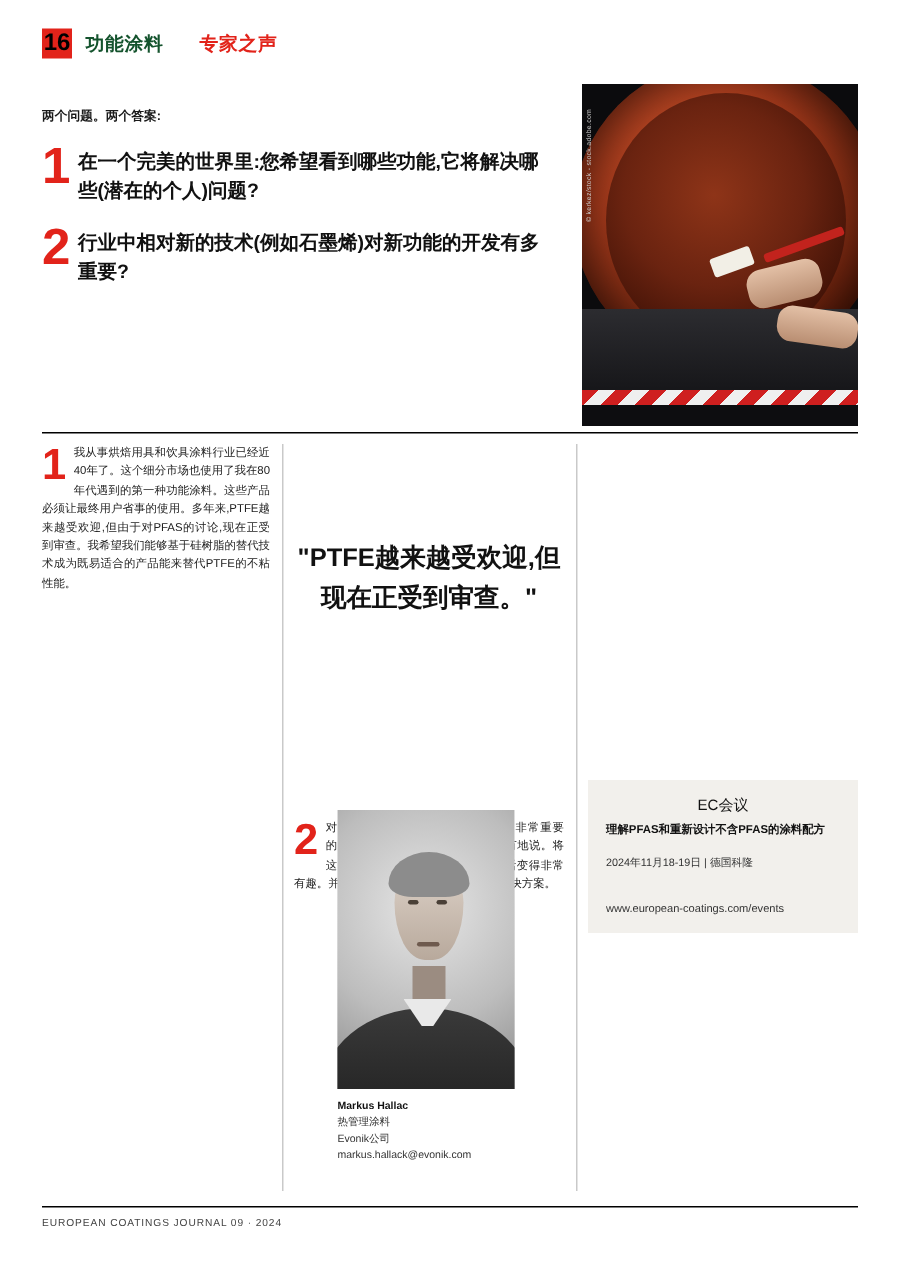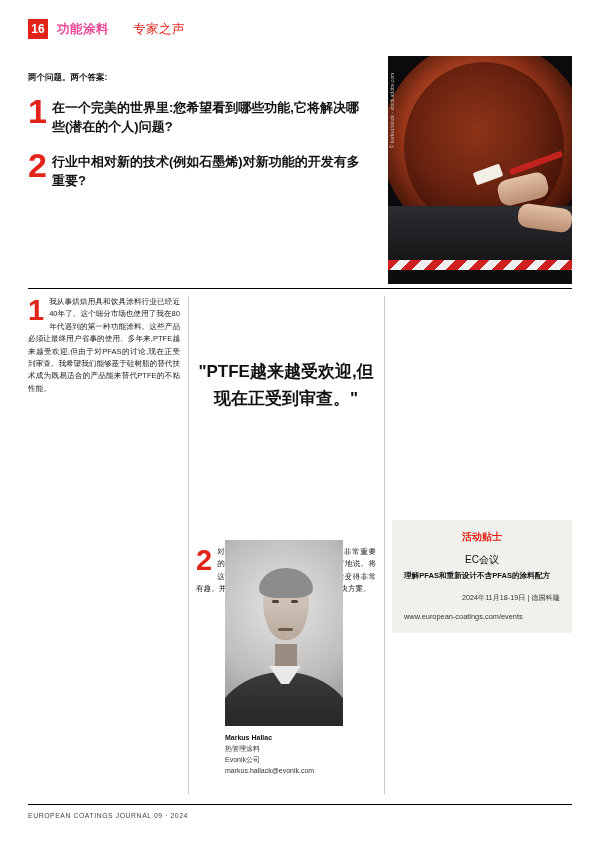--- a/index.html
+++ b/index.html
@@ -26,41 +26,41 @@
     position: absolute;
     top: 18px;
     left: 28px;
     right: 28px;
     height: 22px;
     display: flex;
     align-items: center;
   }
   .page-num {
     background: #e2231a;
-    color: #ffffff;
-    font-size: 12px;
+    color: #000000;
+    font-size: 16px;
     font-weight: bold;
     width: 20px;
     height: 20px;
     display: flex;
     align-items: center;
     justify-content: center;
     letter-spacing: 0;
   }
   .header-cat {
-    color: #ec4899;
+    color: #14532d;
     font-size: 12.5px;
     font-weight: bold;
     margin-left: 9px;
     letter-spacing: 0.5px;
   }
   .header-sub {
     color: #e2231a;
     font-size: 12.5px;
-    font-weight: normal;
+    font-weight: bold;
     margin-left: 24px;
     letter-spacing: 0.5px;
   }
 
   
   .intro {
     position: absolute;
     top: 72px;
     left: 28px;
     width: 340px;
@@ -384,22 +384,22 @@
   .tipbox .ev-topic {
     font-size: 7.6px;
     font-weight: bold;
     text-align: left;
     line-height: 11px;
     margin-bottom: 12px;
     color: #111111;
   }
   .tipbox .ev-when {
     font-size: 7.2px;
-    text-align: right;
-    margin-bottom: 9px;
+    text-align: left;
+    margin-bottom: 21px;
     color: #333333;
   }
   .tipbox .ev-body {
     font-size: 7.4px;
     line-height: 12px;
     text-align: justify;
     color: #333333;
     margin: 0 0 10px 0;
   }
   .tipbox .ev-link {
@@ -504,21 +504,20 @@
 
   <div class="caption">
     <div class="name">Markus Hallac</div>
     <div>热管理涂料</div>
     <div>Evonik公司</div>
     <div class="mail">markus.hallack@evonik.com</div>
   </div>
 
 
   <div class="tipbox">
-    <div class="tip-title">活动贴士</div>
     <div class="ev-name">EC会议</div>
     <div class="ev-topic">理解PFAS和重新设计不含PFAS的涂料配方</div>
     <div class="ev-when">2024年11月18-19日 | 德国科隆</div>
     <div class="ev-link">www.european-coatings.com/events</div>
   </div>
 
   <div class="rule-bottom"></div>
   <div class="footer">EUROPEAN COATINGS JOURNAL 09 · 2024</div>
 
 </div>

